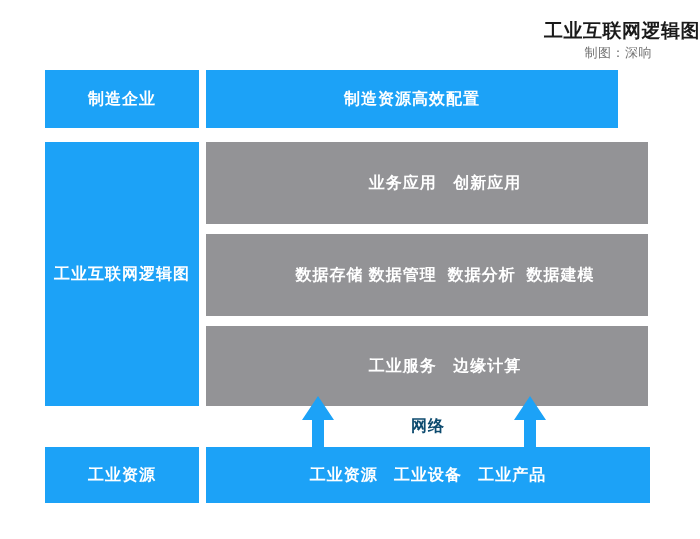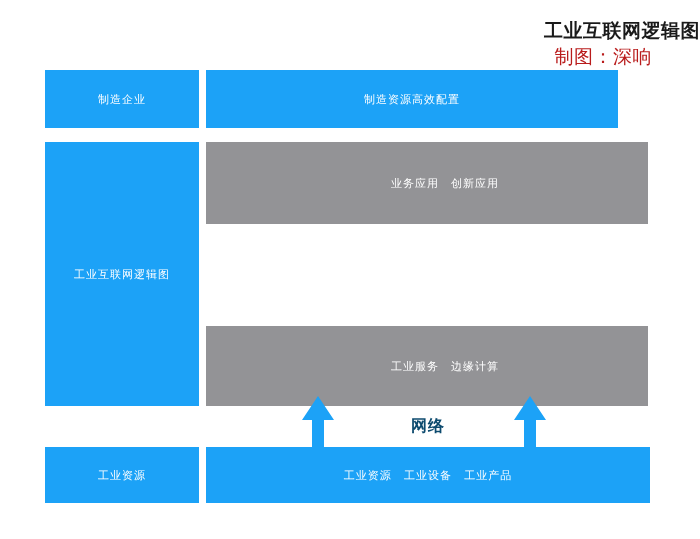--- a/index.html
+++ b/index.html
@@ -32,36 +32,37 @@
     text-align: right;
     font-size: 19px;
     font-weight: bold;
     color: #1a1a1a;
     letter-spacing: 0.5px;
   }
   .credit {
     position: absolute;
     right: 48px;
     top: 44px;
-    font-size: 19px;
-    color: #b91c1c;
+    font-size: 13px;
+    color: #737373;
     letter-spacing: 0.5px;
   }
 
   
   .blk {
     position: absolute;
     box-sizing: border-box;
     display: flex;
     align-items: center;
     justify-content: center;
     color: #ffffff;
-    font-size: 11px;
+    font-size: 16px;
     letter-spacing: 1px;
     white-space: pre;
+    font-weight: bold;
   }
   .blue { background: #1CA2F7; }
   .gray { background: #939396; padding-left: 36px; }
 
   
   #lbl-enterprise {
     left: 45px; top: 70px; width: 154px; height: 58px;
   }
   #lbl-platform {
     left: 45px; top: 142px; width: 154px; height: 264px;
@@ -126,20 +127,21 @@
 <div id="canvas">
 
   <div class="title">工业互联网逻辑图</div>
   <div class="credit">制图：深响</div>
 
   <div class="blk blue" id="lbl-enterprise">制造企业</div>
   <div class="blk blue" id="row-config">制造资源高效配置</div>
 
   <div class="blk blue" id="lbl-platform">工业互联网逻辑图</div>
   <div class="blk gray" id="band-app">业务应用   创新应用</div>
+  <div class="blk gray" id="band-data">数据存储 数据管理  数据分析  数据建模</div>
   <div class="blk gray" id="band-edge">工业服务   边缘计算</div>
 
   <div id="network-strip"></div>
   <div id="network-label">网络</div>
 
   <svg class="arrow" id="arrow-left" viewBox="0 0 34 56">
     <polygon points="17,2 33,26 23,26 23,56 11,56 11,26 1,26" fill="#1CA2F7"></polygon>
   </svg>
   <svg class="arrow" id="arrow-right" viewBox="0 0 34 56">
     <polygon points="17,2 33,26 23,26 23,56 11,56 11,26 1,26" fill="#1CA2F7"></polygon>

